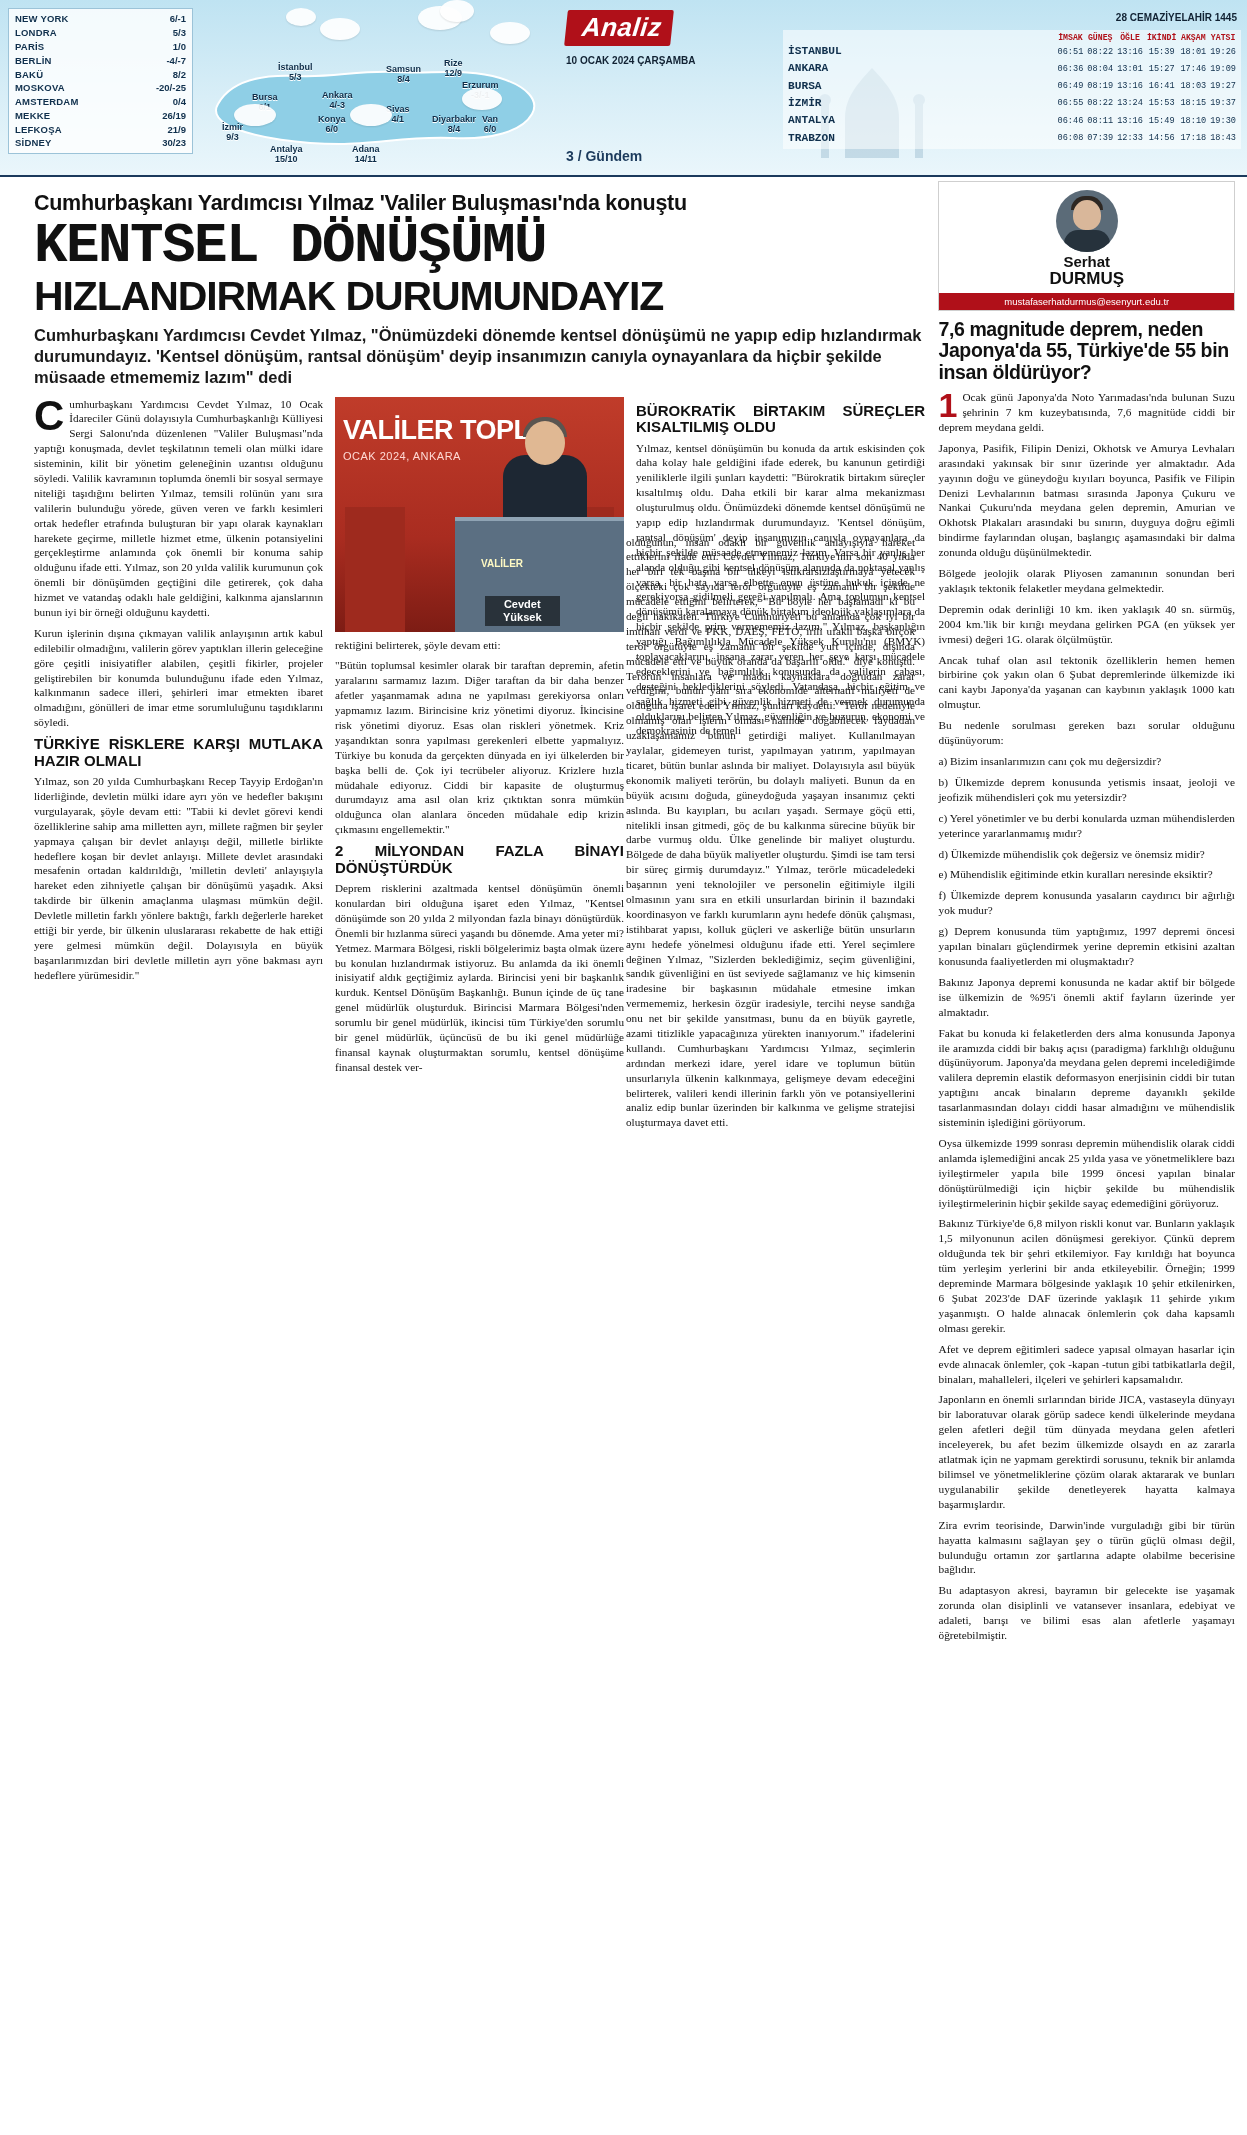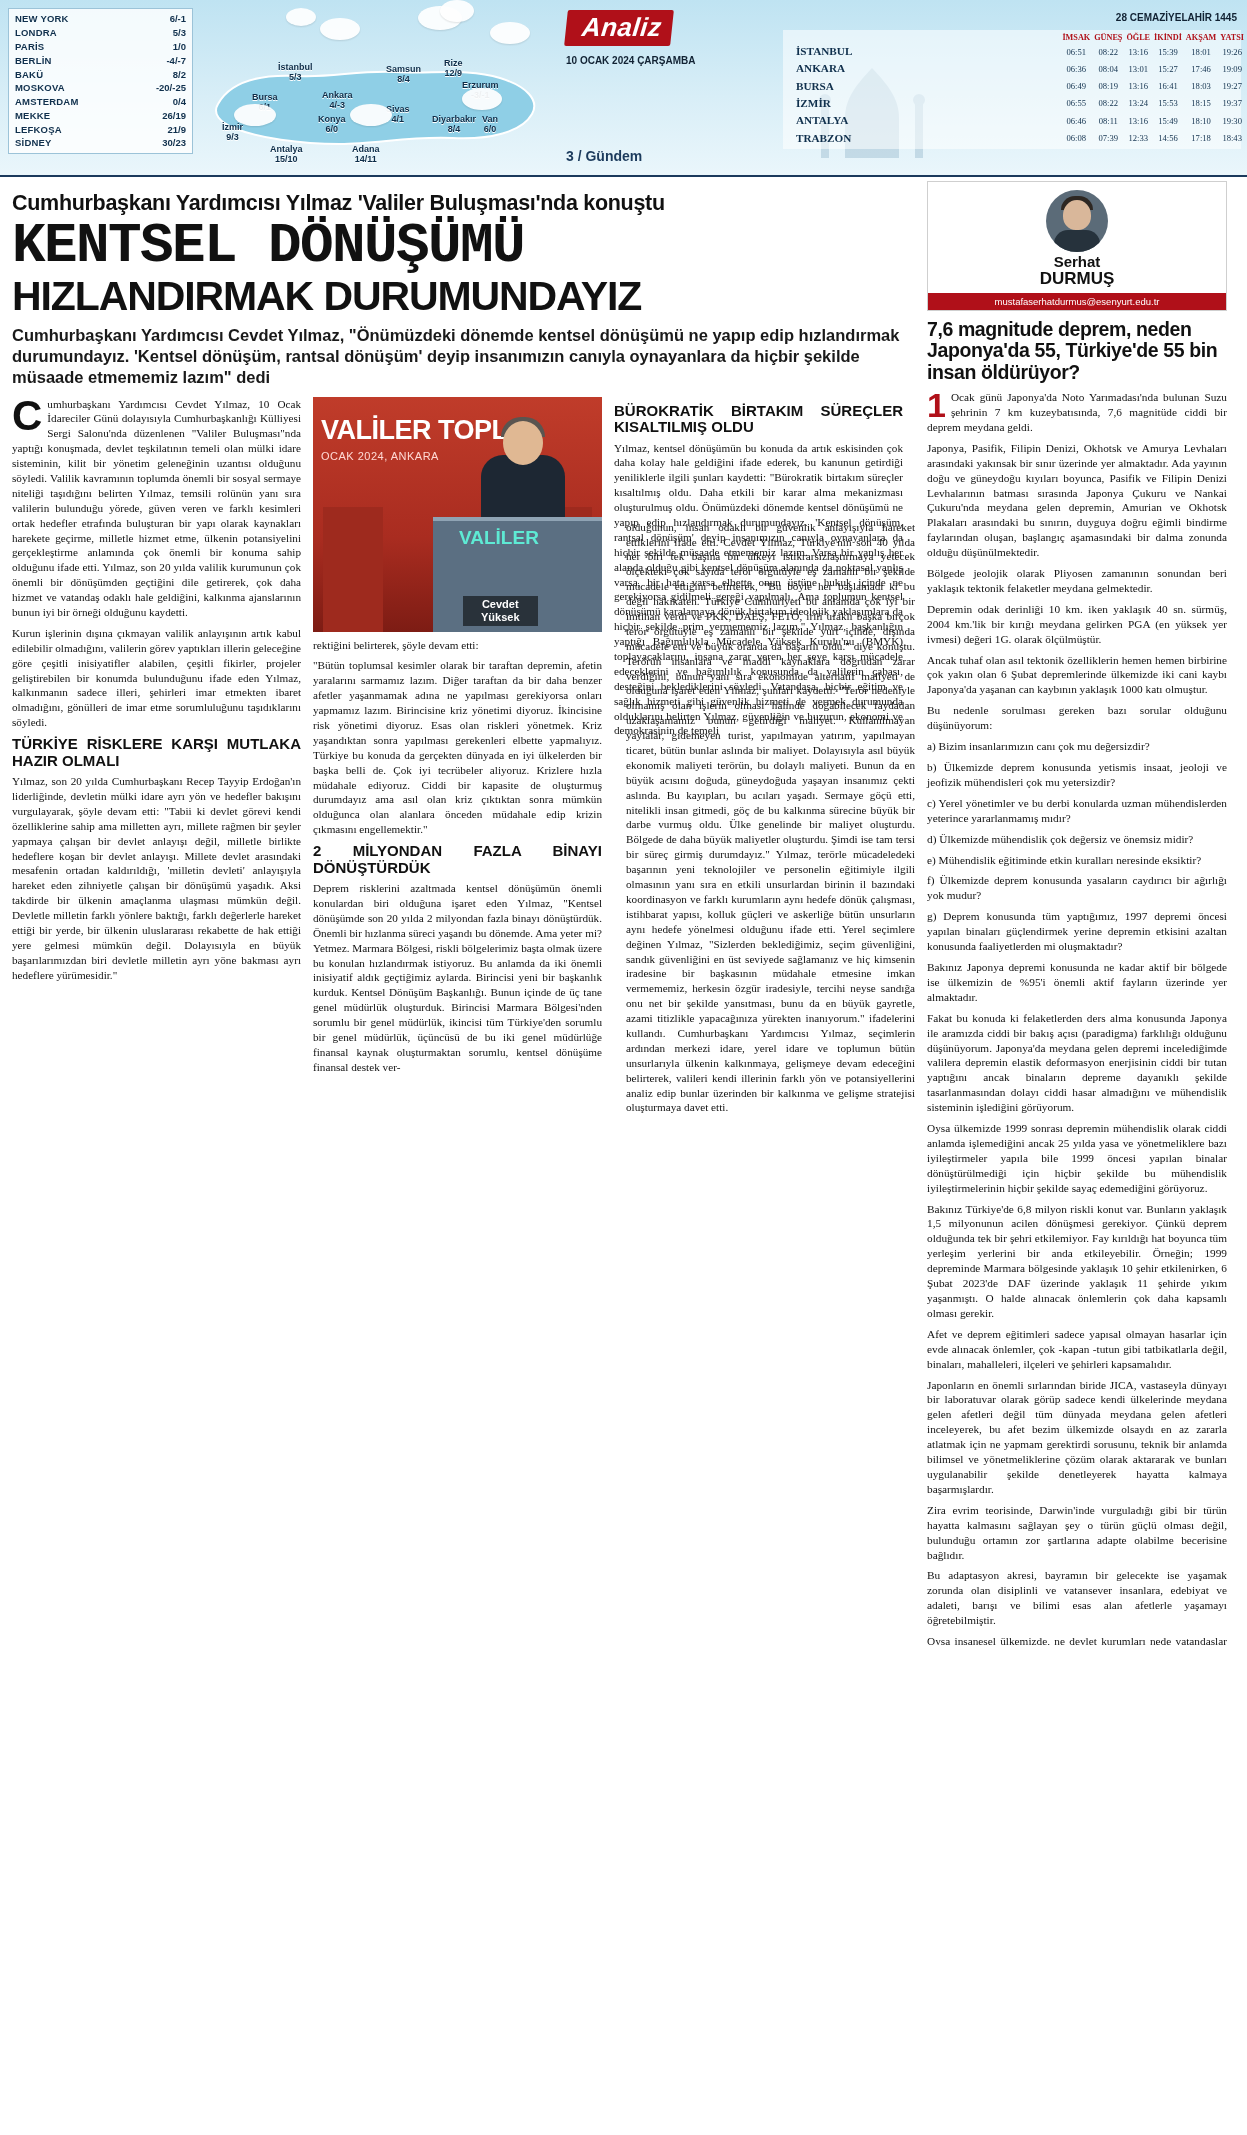--- a/index.html
+++ b/index.html
@@ -14,36 +14,36 @@
   .city-table td.t{font-weight:bold;letter-spacing:.2px;}
   .city-table td.v{text-align:right;font-weight:bold;}
   .map-area{position:absolute;left:190px;top:0;width:370px;height:175px;}
   .tr-map{position:absolute;left:10px;top:52px;width:350px;height:110px;}
   .cloud{position:absolute;background:#fff;border-radius:50%;opacity:.93;box-shadow:0 1px 2px rgba(0,0,0,.12);}
   .wlabel{position:absolute;font-family:"Liberation Sans",sans-serif;font-size:9px;font-weight:bold;color:#0d2d49;text-align:center;line-height:10px;text-shadow:0 1px 0 #fff;}
   .masthead{position:absolute;left:566px;top:10px;width:120px;}
   .masthead .logo{font-family:"Liberation Sans",sans-serif;font-style:italic;font-weight:bold;font-size:26px;color:#fff;background:#b01019;padding:2px 10px 3px 16px;letter-spacing:.5px;transform:skewX(-6deg);display:inline-block;border-radius:2px;}
   .hdate{position:absolute;font-family:"Liberation Sans",sans-serif;font-size:10px;font-weight:bold;color:#123;}
   .prayer{position:absolute;right:6px;top:30px;width:452px;background:rgba(255,255,255,.55);padding:2px 3px;}
-  .prayer table{border-collapse:collapse;width:100%;font-family:Liberation Serif, serif;font-size:8.6px;margin-left:8px;}
+  .prayer table{border-collapse:collapse;width:100%;font-family:Liberation Mono, monospace;font-size:8.6px;}
   .prayer th{color:#b01019;font-size:8.2px;font-weight:bold;padding:1px 2px;text-align:center;}
   .prayer td{padding:1.2px 2px;text-align:center;color:#10304d;}
   .prayer td.c{text-align:left;font-weight:bold;}
   .mosque{position:absolute;right:300px;top:58px;opacity:.28;}
   .pagenum{position:absolute;left:566px;top:148px;font-family:"Liberation Sans",sans-serif;font-size:14px;font-weight:bold;color:#1b3a5c;}
 
   
   .content{position:relative;padding:0 12px;}
   .kicker{font-family:"Liberation Sans",sans-serif;font-weight:bold;font-size:21.5px;color:#111;margin:10px 0 2px;letter-spacing:-.3px;}
   .hl1{font-family:Liberation Mono, monospace;font-weight:bold;font-size:56px;line-height:.95;letter-spacing:-1.6px;margin:4px 0 0;}
   .hl2{font-family:"Liberation Sans",sans-serif;font-weight:bold;font-size:41px;line-height:1;letter-spacing:-1.1px;margin:3px 0 8px;}
   .standfirst{font-family:"Liberation Sans",sans-serif;font-size:16.5px;line-height:1.28;font-weight:bold;color:#1a1a1a;margin:2px 0 8px;}
 
   
-  .main{display:flex;gap:10px;}
+  .main{display:flex;gap:10px;margin-left:22px;}
   .left{width:905px;}
   .right{width:300px;}
 
   
   .authorbox{border:1px solid #cfcfcf;background:#fff;}
   .avatar{width:62px;height:62px;border-radius:50%;background:#5b6b78;margin:8px auto 2px;position:relative;overflow:hidden;}
   .avatar .face{position:absolute;left:17px;top:10px;width:28px;height:30px;border-radius:50% 50% 45% 45%;background:#d9b79a;}
   .avatar .hair{position:absolute;left:15px;top:6px;width:32px;height:14px;border-radius:16px 16px 0 0;background:#2d2722;}
   .avatar .body{position:absolute;left:8px;top:40px;width:46px;height:26px;border-radius:14px 14px 0 0;background:#26323c;}
   .auth-name{text-align:center;font-family:"Liberation Sans",sans-serif;font-weight:bold;font-size:15px;line-height:1.05;color:#111;}
@@ -56,21 +56,21 @@
   
   .cols3{display:flex;gap:12px;}
   .c{width:289px;font-size:11.2px;line-height:1.33;text-align:justify;hyphens:auto;}
   .c p{margin:0 0 6px;}
   .dropcap{float:left;font-family:"Liberation Sans",sans-serif;font-weight:bold;font-size:42px;line-height:32px;margin:3px 5px 0 0;color:#111;}
   .subh{font-family:"Liberation Sans",sans-serif;font-weight:bold;font-size:15px;line-height:1.1;margin:6px 0 5px;}
   .photo{width:100%;height:235px;background:linear-gradient(180deg,#c03c2a 0%,#a92c20 60%,#7d1c14 100%);position:relative;overflow:hidden;margin-bottom:6px;}
   .photo .btext{position:absolute;left:8px;top:16px;font-family:"Liberation Sans",sans-serif;font-weight:bold;font-size:27px;color:#fff;letter-spacing:-.5px;}
   .photo .btext2{position:absolute;left:8px;top:52px;font-family:"Liberation Sans",sans-serif;font-size:11px;color:#ffd9d4;letter-spacing:.5px;}
   .photo .podium{position:absolute;left:120px;top:120px;width:180px;height:115px;background:#5b6f82;border-top:4px solid #8fa3b4;}
-  .photo .podium .pl{position:absolute;left:26px;top:4px;color:#5eead4;font-family:"Liberation Sans",sans-serif;font-weight:bold;font-size:19px;}
+  .photo .podium .pl{position:absolute;left:26px;top:36px;color:#fef9c3;font-family:"Liberation Sans",sans-serif;font-weight:bold;font-size:10px;}
   .photo .person{position:absolute;left:168px;top:58px;width:84px;height:90px;background:#1d2733;border-radius:22px 22px 0 0;}
   .photo .person .head{position:absolute;left:22px;top:-34px;width:40px;height:44px;border-radius:50%;background:#e0b893;}
   .photo .person .hair{position:absolute;left:20px;top:-38px;width:44px;height:20px;border-radius:22px 22px 0 0;background:#5a5550;}
   .photo .flagl{position:absolute;left:10px;top:110px;width:60px;height:125px;background:#9e2a1e;}
   .photo .flagr{position:absolute;right:10px;top:110px;width:60px;height:125px;background:#9e2a1e;}
   .photo .cap{position:absolute;left:150px;bottom:6px;background:rgba(0,0,0,.55);color:#fff;font-family:"Liberation Sans",sans-serif;font-weight:bold;font-size:11px;padding:2px 18px;line-height:1.15;text-align:center;}
 </style>
 </head>
 <body>
 

